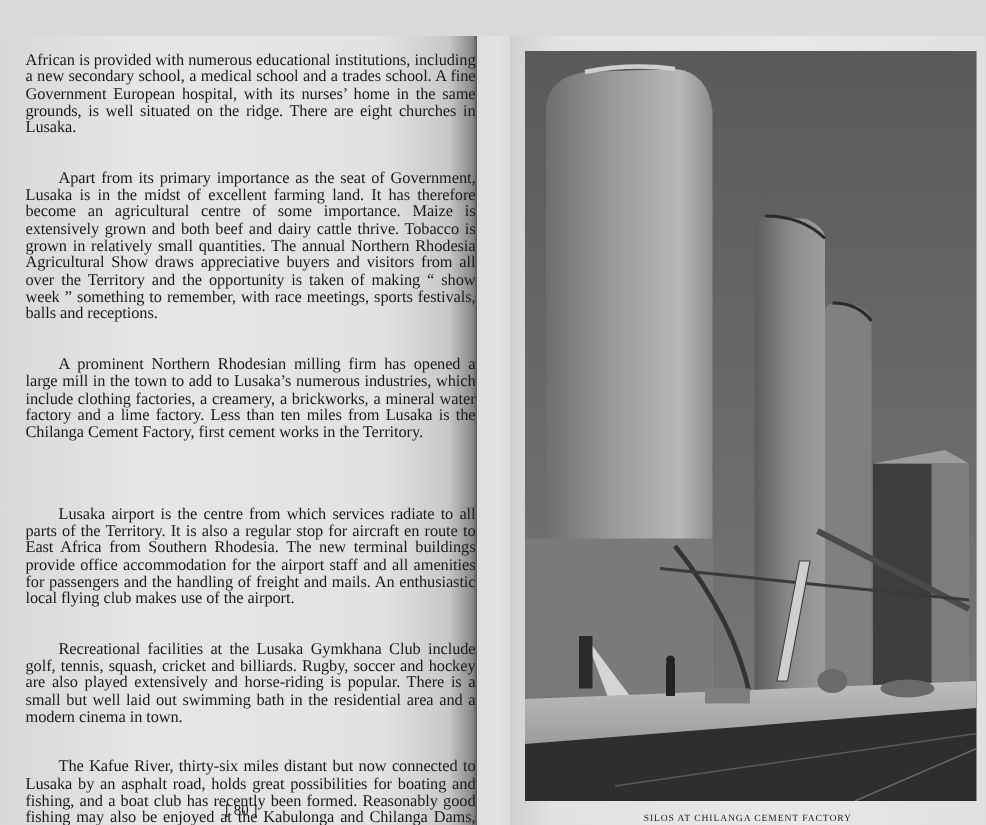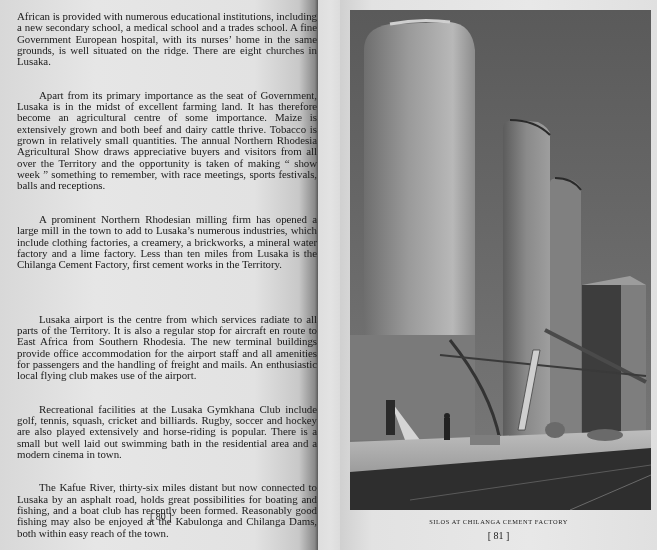--- a/index.html
+++ b/index.html
@@ -1,21 +1,21 @@
 <!DOCTYPE html>
 <html><head>
 <meta charset="utf-8">
 <style>
   html, body { margin: 0; padding: 0; }
   body {
     width: 657px; height: 550px; overflow: hidden; position: relative;
     background: #d9d9d9;
     font-family: "Liberation Serif", "DejaVu Serif", serif;
   }
-  .spread { position: absolute; inset: 0; display: flex; }
+  .spread { position: absolute; inset: 0; display: flex; margin-top: 24px; }
 
   
   .page-left {
     position: absolute; left: 0; top: 0; width: 318px; height: 550px;
     background: linear-gradient(to right, #d8d8d8 0%, #e6e6e6 30%, #e2e2e2 80%, #c8c8c8 94%, #8a8a8a 99%, #5a5a5a 100%);
     overflow: hidden;
   }
   .text-col {
     position: absolute; left: 17px; top: 11px; width: 300px;
     font-size: 10.9px; line-height: 11.35px; color: #1a1a1a;

